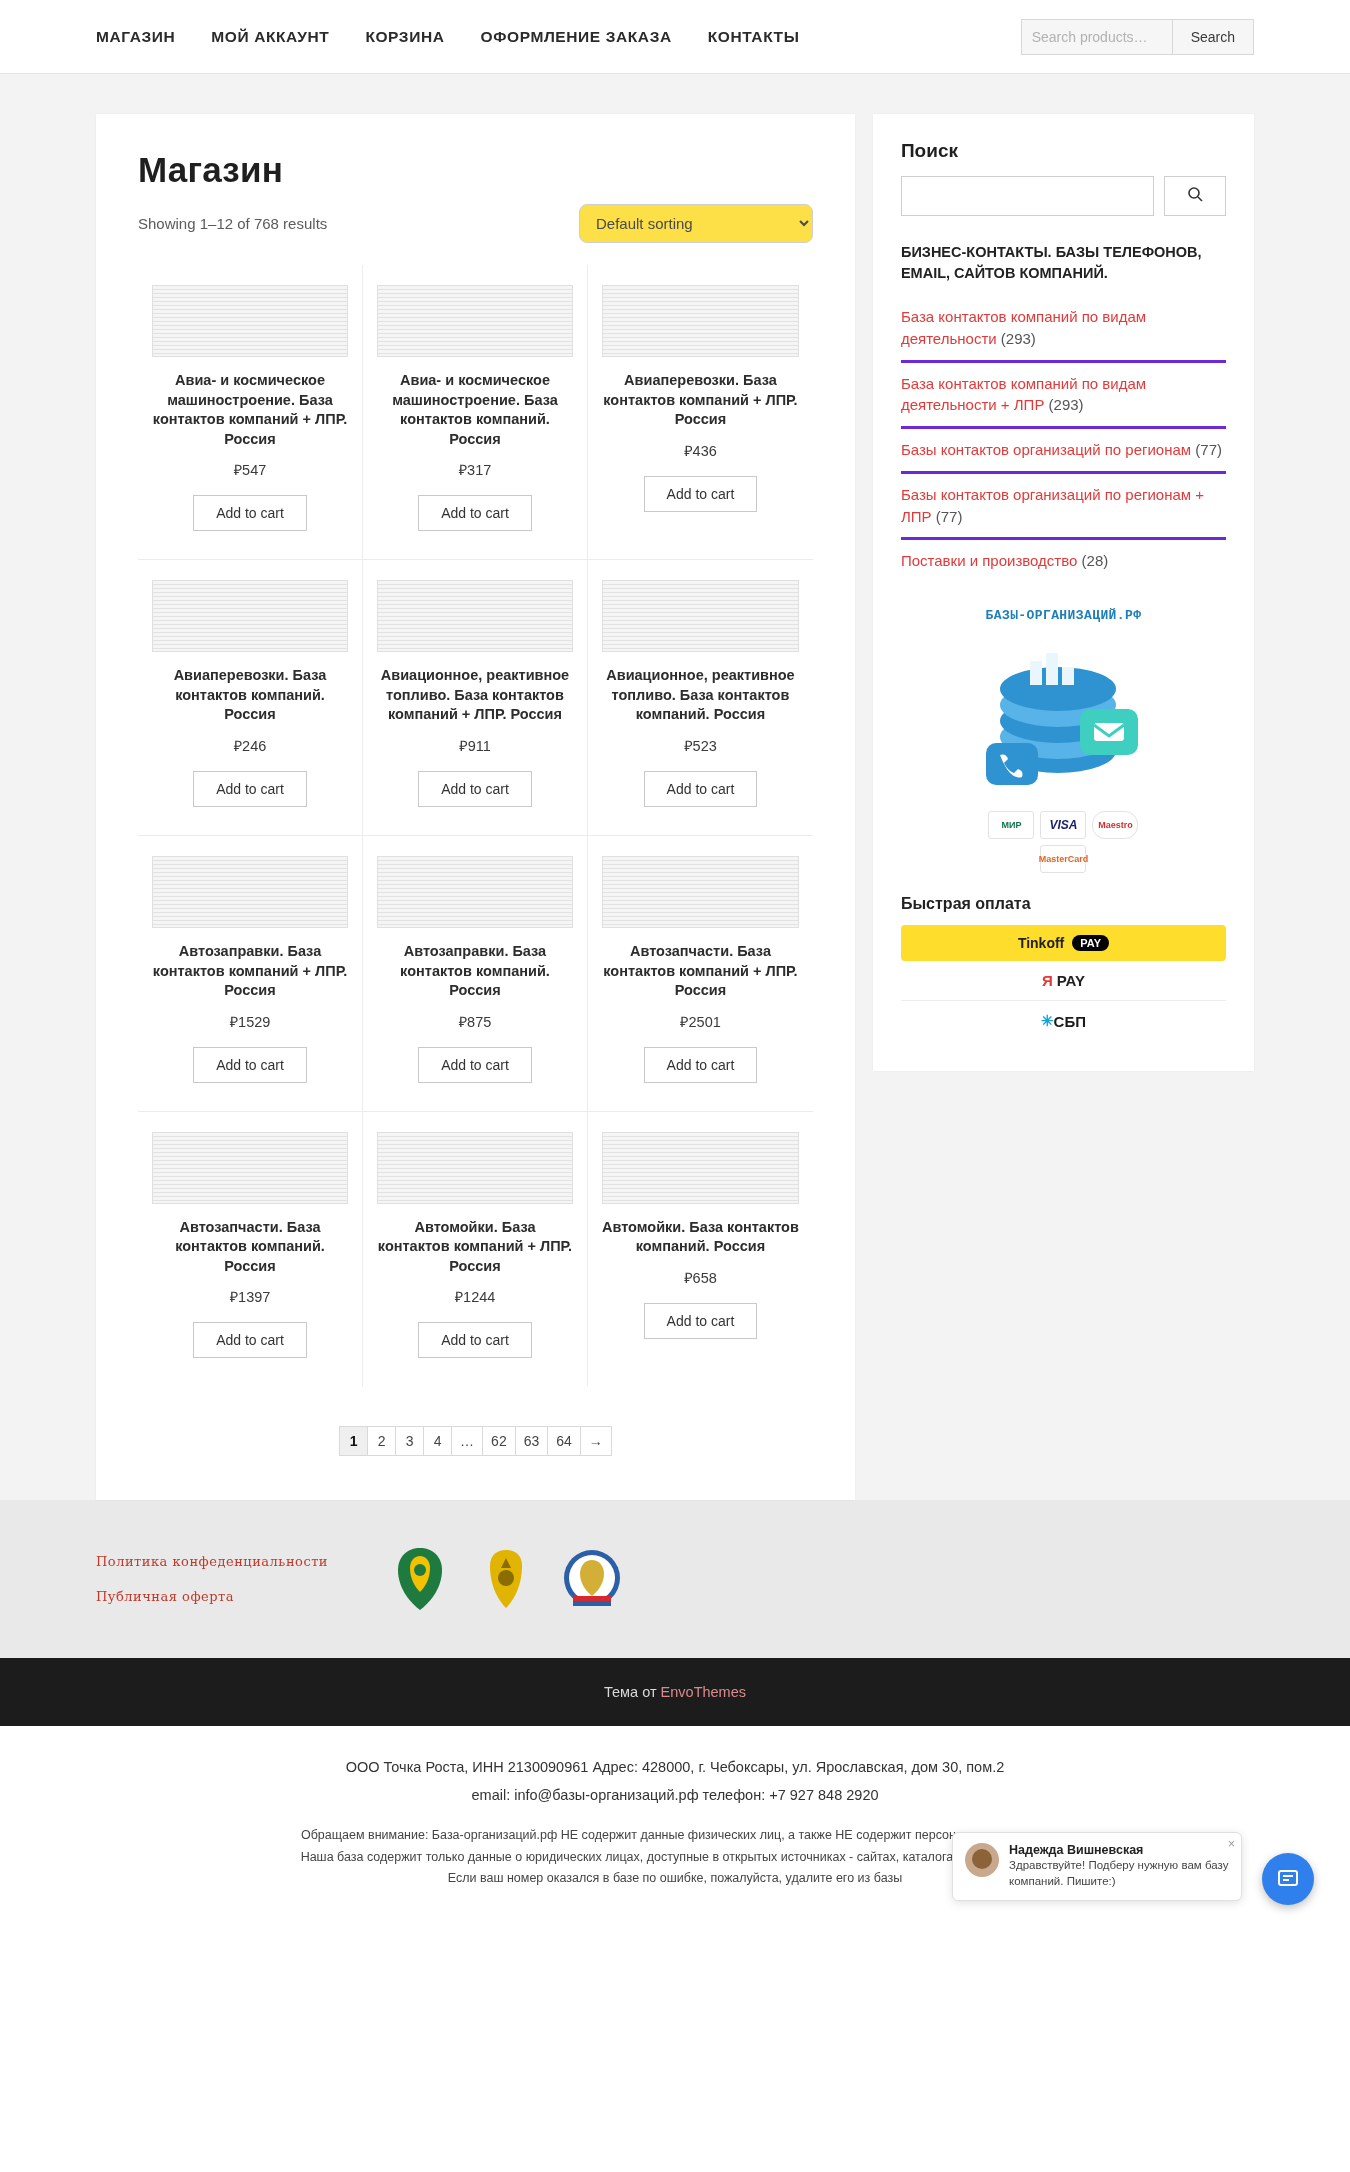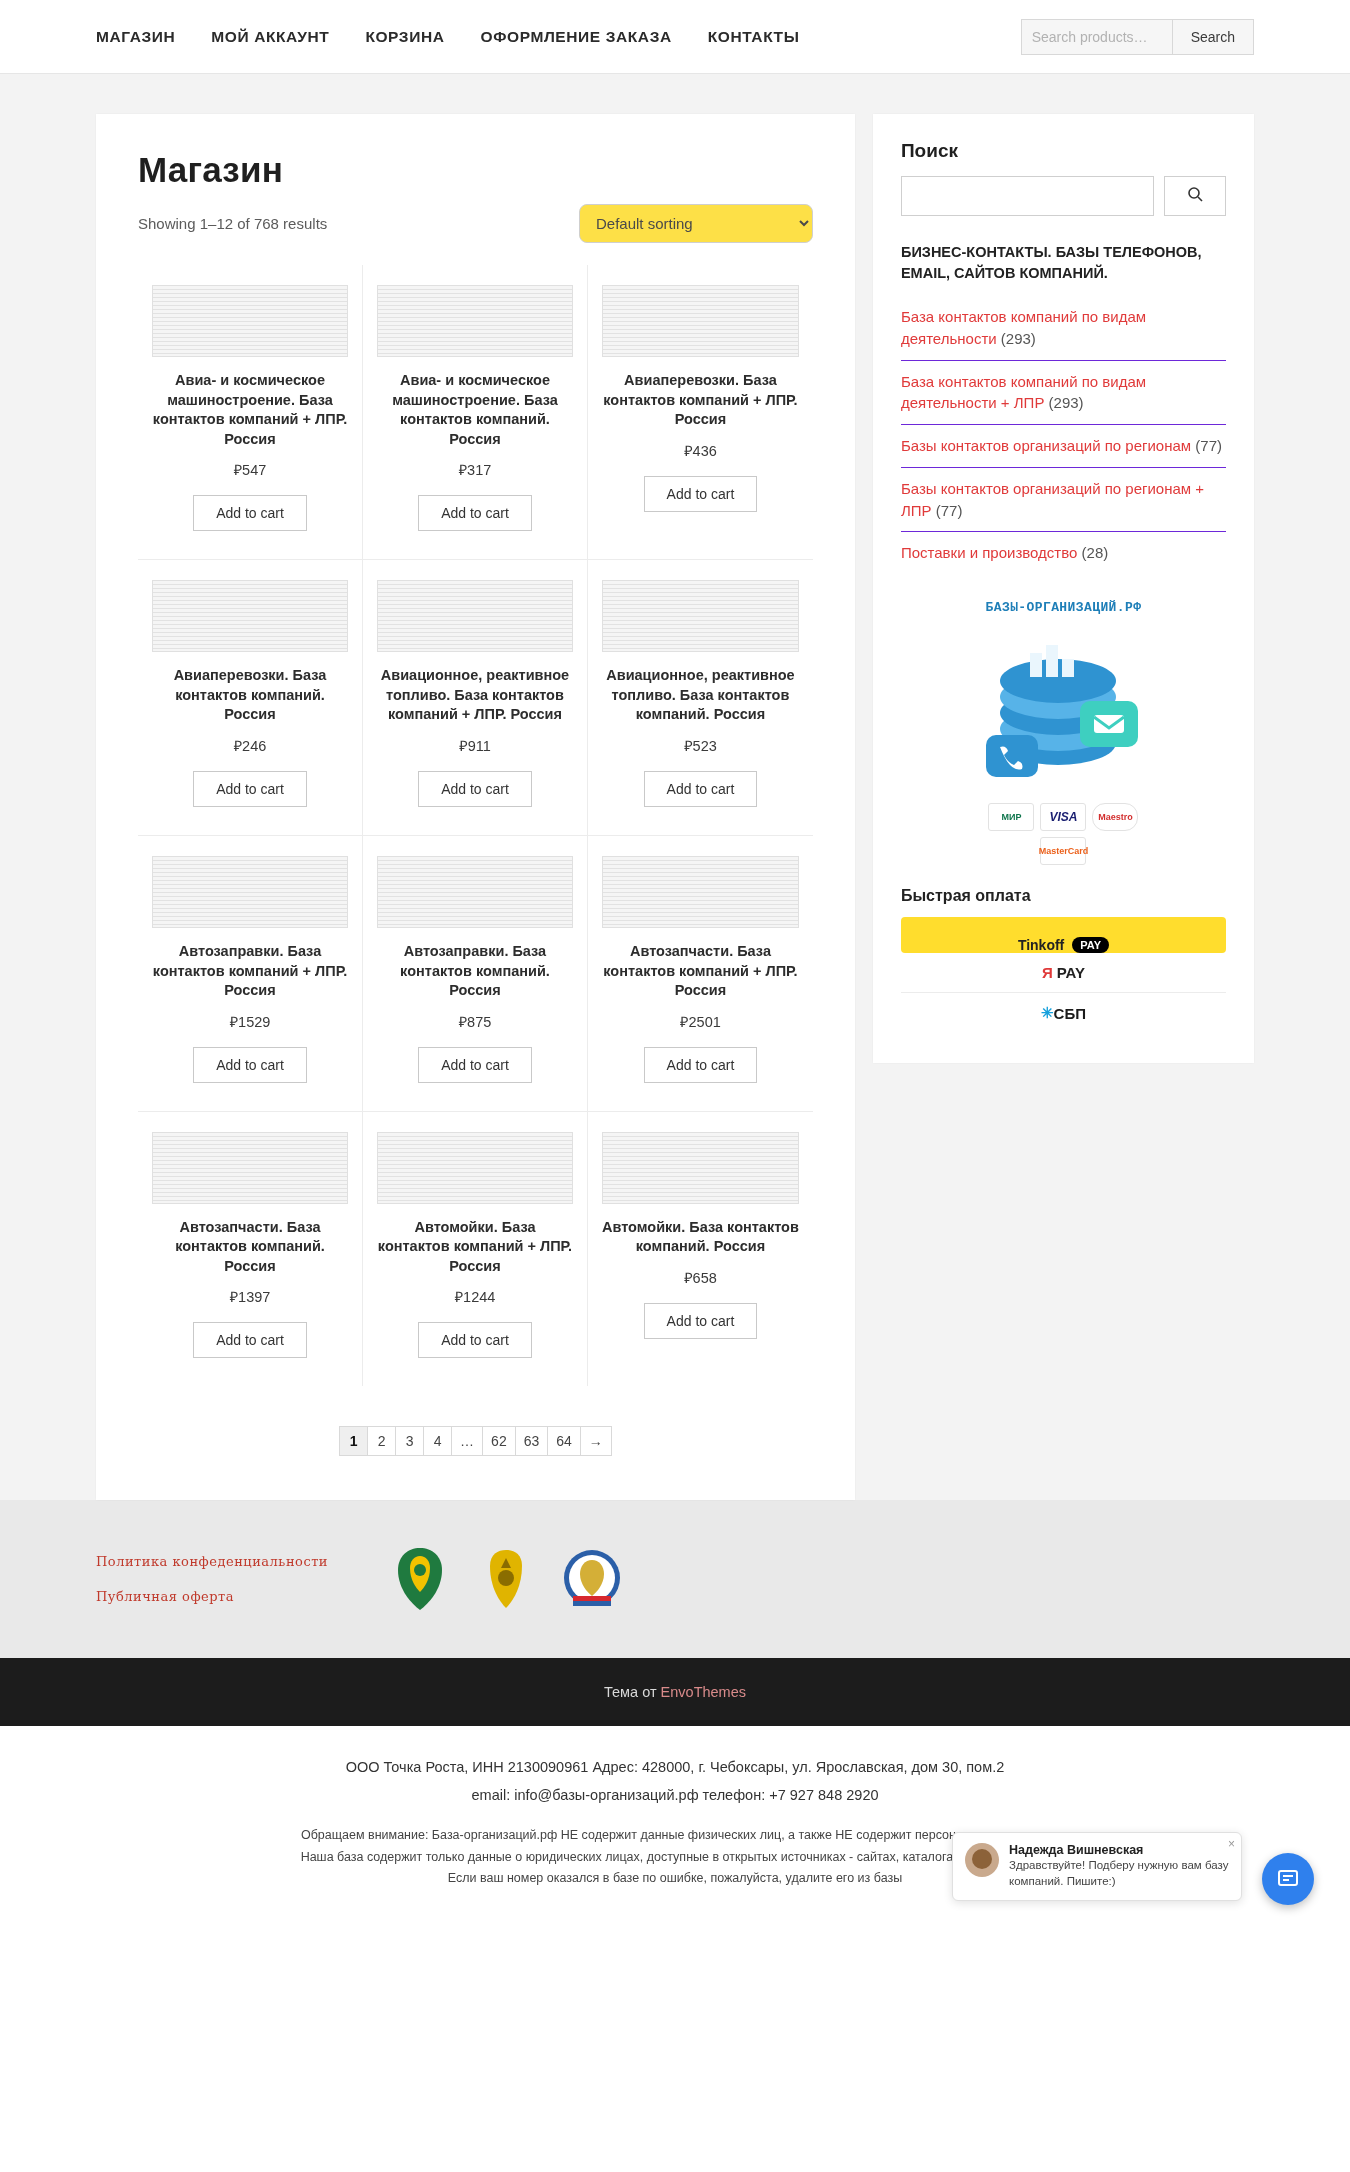--- a/index.html
+++ b/index.html
@@ -232,21 +232,21 @@
   .cat-heading {
     font-size: 14.5px;
     font-weight: 700;
     text-transform: uppercase;
     color: #222;
     line-height: 1.45;
     margin-bottom: 12px;
   }
   .cat-list { list-style: none; margin: 0; padding: 0; }
   .cat-list li {
-    border-bottom: 1px solid #6d28d9;
+    border-bottom: 3px solid #6d28d9;
     padding: 10px 0;
     font-size: 15px;
     line-height: 1.45;
   }
   .cat-list li:last-child { border-bottom: none; }
   .cat-link { color: #e03a3a; cursor: pointer; }
   .cat-count { color: #555; }
 
   
   .logo-block { text-align: center; margin-top: 26px; }
@@ -283,21 +283,21 @@
   .pay-maestro { color: #d32f2f; border-radius: 13px; }
   .pay-mc { color: #eb611c; }
 
   .fast-pay-title {
     font-size: 16px; font-weight: 700; color: #222;
     margin: 22px 0 12px 0;
   }
   .tinkoff-btn {
     background: #ffdd2d;
     height: 36px;
-    display: flex; align-items: flex-end; justify-content: center;
+    display: flex; align-items: center; justify-content: center;
     gap: 8px;
     font-size: 14px; font-weight: 700; color: #222;
     cursor: pointer;
     border-radius: 4px;
   }
   .tinkoff-pill {
     background: #000; color: #fff; border-radius: 10px;
     font-size: 11px; padding: 2px 8px;
   }
   .pay-row {

